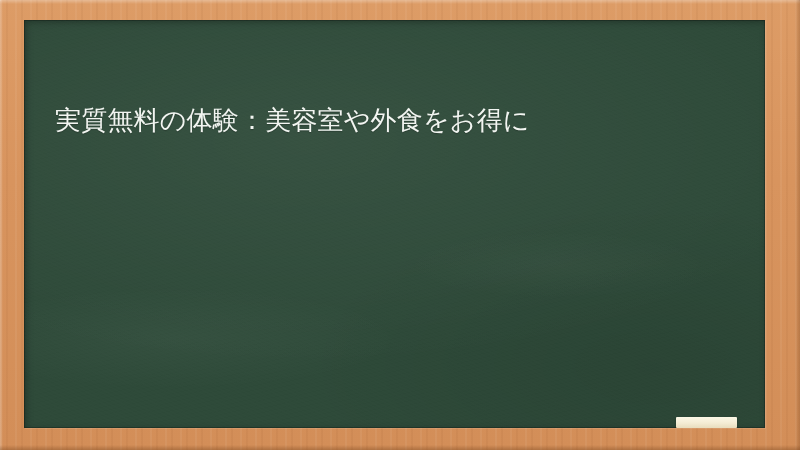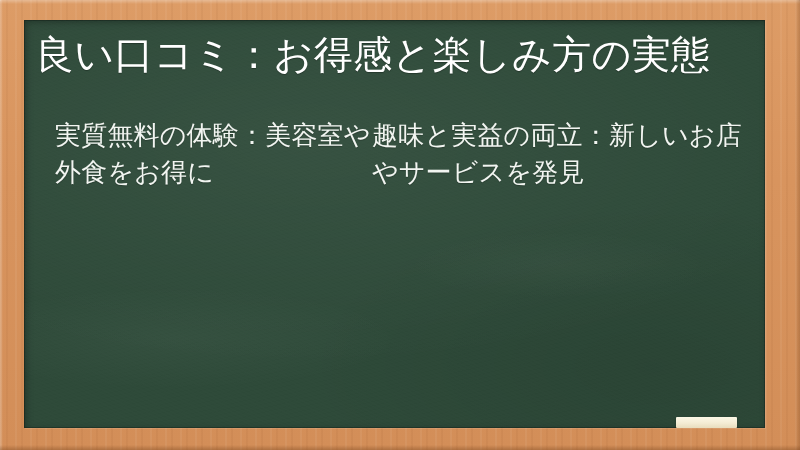--- a/index.html
+++ b/index.html
@@ -120,23 +120,25 @@
     line-height: 1.22;
     font-weight: 400;
     letter-spacing: 0.3px;
     white-space: nowrap;
     text-shadow: 0 1px 1px rgba(0,0,0,0.28);
   }
 
   .bullets {
     position: absolute;
     left: 31px;
-    top: 97px;
+    top: 82px;
     width: 706px;
     display: flex;
+    flex-direction: column;
+    gap: 28px;
   }
 
   .bullet {
     color: #f2f5f1;
     font-size: 26px;
     line-height: 1.42;
     font-weight: 400;
     letter-spacing: 0.2px;
     margin-bottom: 14px;
     text-shadow: 0 1px 1px rgba(0,0,0,0.22);
@@ -167,25 +169,23 @@
     <div class="frame-right-sh"></div>
     <div class="frame-bottom-sh"></div>
   </div>
 
   <div class="board">
     <div class="board-noise"></div>
     <div class="board-smudge"></div>
 
     <div class="content">
 
-      <div class="title">良い口コミ：お得感と楽しみ方の実態</div>
 
       <div class="bullets">
         <div class="bullet">実質無料の体験：美容室や外食をお得に</div>
-        <div class="bullet">趣味と実益の両立：新しいお店やサービスを発見</div>
       </div>
 
     </div>
 
     <div class="chalk-stick"></div>
   </div>
 
 </div>
 
 </body></html>

